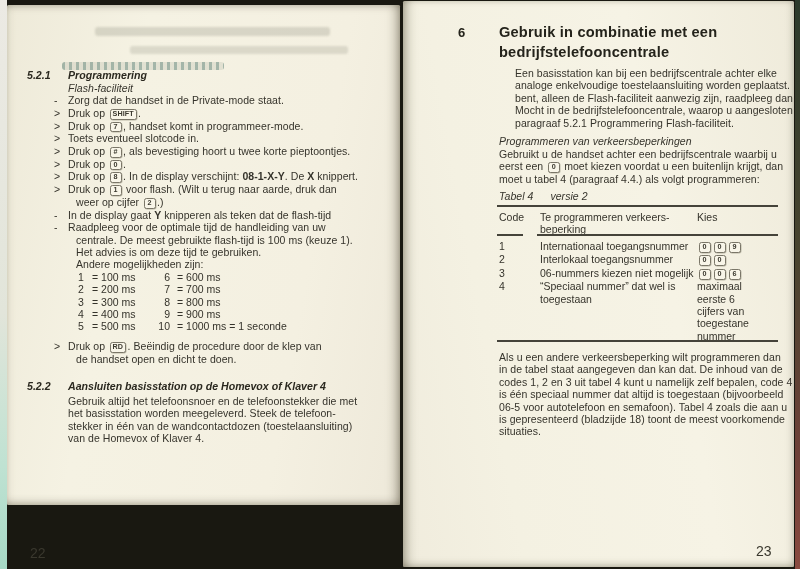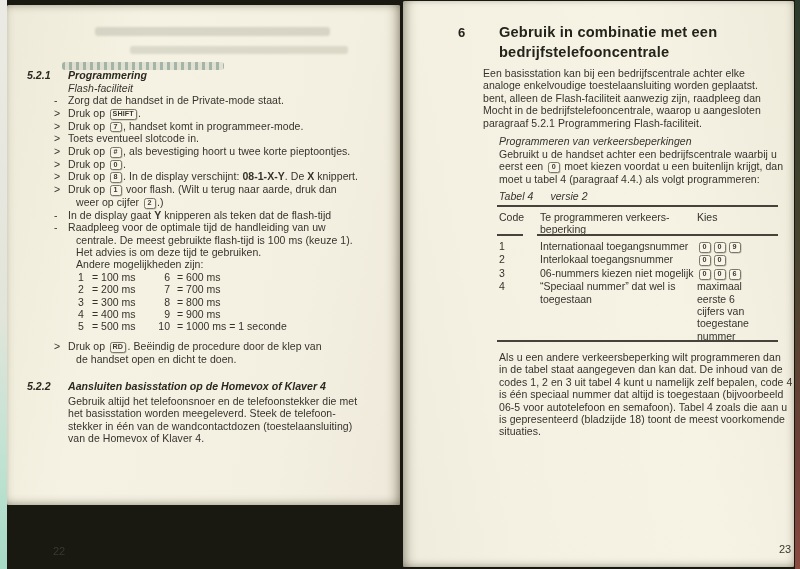--- a/index.html
+++ b/index.html
@@ -50,21 +50,21 @@
   
   #r-sec-num{left:55px;top:24px;font-weight:bold;font-size:13px;color:#24231b;}
   #r-heading{left:96px;top:22px;font-weight:bold;font-size:14.6px;color:#24231b;}
   #r-heading .tl{font-size:inherit;line-height:19.5px;letter-spacing:.2px;}
   .rule{position:absolute;background:#45433a;}
   .tgrid{display:grid;grid-template-columns:41px 157px auto;font-size:10.5px;}
   .tgrid .dl{line-height:12.4px;white-space:nowrap;}
   .trow{display:grid;grid-template-columns:41px 157px auto;margin-bottom:.6px;font-size:10.5px;}
   .trow .dl{line-height:12.4px;white-space:nowrap;}
   .keys{line-height:12.4px;}
-  .pagenum{position:absolute;font-size:11px;color:#3a382e;margin-left:23px;}
+  .pagenum{position:absolute;font-size:14px;color:#3a382e;}
   .cap-gap{margin-right:17px;}
 </style>
 </head>
 <body>
 
 <div id="photo">
   <div id="edge-left"></div>
 
   <div id="left-page" class="page">
     <div id="bleed-1" class="bleed"></div>
@@ -142,21 +142,21 @@
     <div class="pagenum" style="left:23px;top:540px">22</div>
   </div>
 
   <div id="right-page" class="page">
     <div id="r-sec-num" class="abs">6</div>
     <div id="r-heading" class="abs">
         <div class="tl"><span>Gebruik in combinatie met een</span></div>
         <div class="tl"><span>bedrijfstelefooncentrale</span></div>
       </div>
 
-    <div class="abs" style="left:80px;top:66px">
+    <div class="abs" style="left:112px;top:66px">
         <div class="tl"><span>Een basisstation kan bij een bedrijfscentrale achter elke</span></div>
         <div class="tl"><span>analoge enkelvoudige toestelaansluiting worden geplaatst.</span></div>
         <div class="tl"><span>bent, alleen de Flash-faciliteit aanwezig zijn, raadpleeg dan</span></div>
         <div class="tl"><span>Mocht in de bedrijfstelefooncentrale, waarop u aangesloten</span></div>
         <div class="tl"><span>paragraaf 5.2.1 Programmering Flash-faciliteit.</span></div>
       </div>
 
     <div class="abs tl it" style="left:96px;top:134px">Programmeren van verkeersbeperkingen</div>
 
     <div class="abs" style="left:96px;top:147px">

